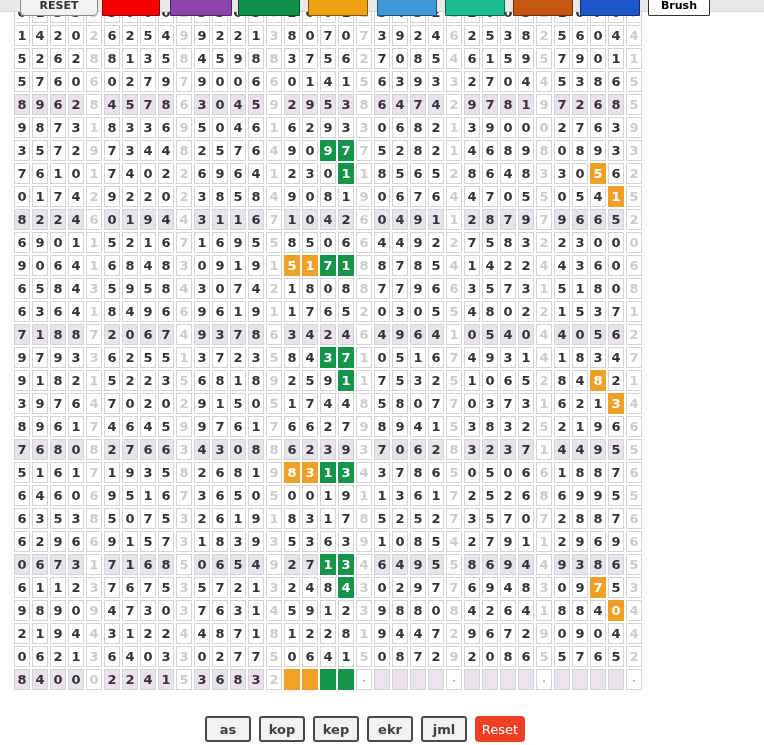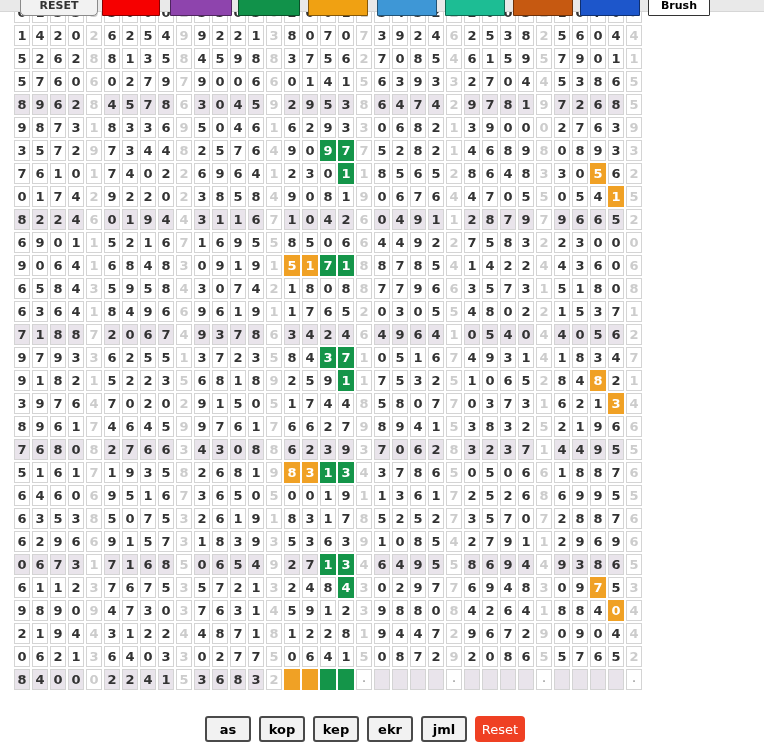--- a/index.html
+++ b/index.html
@@ -48,21 +48,21 @@
 
   
   .footer {
     position: absolute; top: 716px; left: 365px;
     transform: translateX(-50%);
     display: flex; gap: 8px; align-items: center; z-index: 3;
   }
   .fbtn {
     width: 46px; height: 26px; background: #f2f2f2;
     border: 2px solid #4a4a4a; border-radius: 3px;
-    color: #000000; font-size: 13px; font-weight: bold;
+    color: #404040; font-size: 13px; font-weight: bold;
     display: flex; align-items: center; justify-content: center;
     cursor: pointer;
   }
   .fbtn-reset {
     width: 50px; height: 26px; border: none; border-radius: 4px;
     color: #fff; font-size: 13px; font-weight: normal;
     display: flex; align-items: center; justify-content: center;
     cursor: pointer;
   }
 </style>

